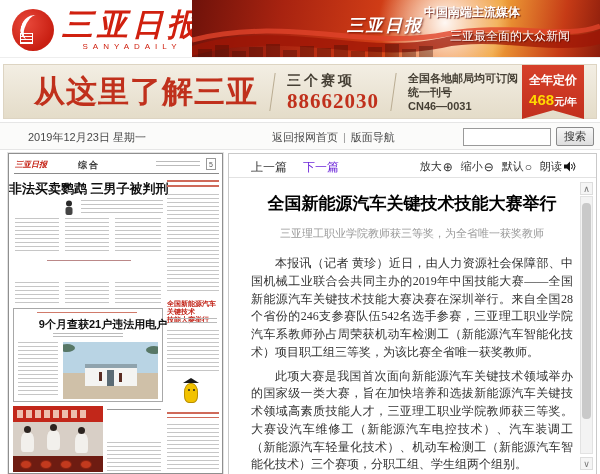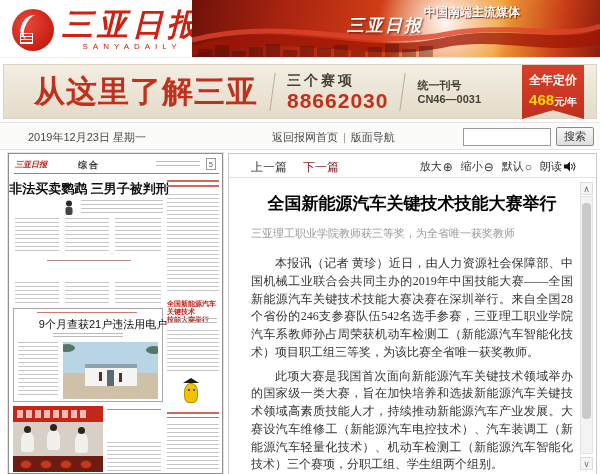--- a/index.html
+++ b/index.html
@@ -30,21 +30,21 @@
   .banner-line2 { position:absolute; left:258px; top:28px; color:#fff; font-size:12px; text-shadow:1px 1px 1px rgba(90,10,0,.8); white-space:nowrap; }
 
   
   .ad-banner { position:absolute; left:3px; top:64px; width:594px; height:55px;
     background:linear-gradient(#f3eee3, #e4dcc9); border:1px solid #ddd4c2;
     display:flex; align-items:center; }
   .ad-headline { margin-left:30px; font-size:31px; font-weight:bold; color:#c0301c; letter-spacing:1px; white-space:nowrap; }
   .ad-div { width:1px; height:38px; background:#b9ac92; margin:0 14px; transform:skewX(-8deg); }
   .ad-hotline { display:flex; flex-direction:column; align-items:flex-start; }
   .ad-hotline-label { font-size:14px; font-weight:bold; color:#45ureau3f34; color:#453f34; letter-spacing:3px; }
-  .ad-hotline-number { font-size:21px; font-weight:bold; color:#c0301c; letter-spacing:1px; line-height:22px; }
+  .ad-hotline-number { font-size:21px; font-weight:bold; color:#c0301c; letter-spacing:1px; line-height:22px;font-family:Liberation Serif, serif; }
   .ad-postal { display:flex; flex-direction:column; align-items:flex-start; }
   .ad-postal div { font-size:11px; font-weight:bold; color:#453f34; line-height:14px; white-space:nowrap; }
   .ad-ribbon { position:absolute; right:12px; top:0; width:62px; height:54px; background:linear-gradient(#d6402a,#c22f1c);
     clip-path:polygon(0 0,100% 0,100% 100%,50% 84%,0 100%); display:flex; flex-direction:column; align-items:center; padding-top:7px; }
   .ad-price-label { color:#fff; font-size:12px; font-weight:bold; white-space:nowrap; }
   .ad-price-row { margin-top:2px; white-space:nowrap; }
   .ad-price-value { color:#ffd800; font-size:15px; font-weight:bold; }
   .ad-price-unit { color:#fff; font-size:10px; font-weight:bold; }
 
   
@@ -59,35 +59,35 @@
     background:linear-gradient(#f7f7f7,#dedede); border:1px solid #8a8a8a; border-radius:2px; cursor:pointer; }
 
   
   .thumb-panel { position:absolute; left:8px; top:153px; width:215px; height:321px; background:#fff; border:1px solid #8f8f8f; box-shadow:0 0 0 1px #e3e3e3; overflow:hidden; cursor:pointer; }
   .tn { position:absolute; }
   .tn-logo { left:6px; top:5px; font-family:"Liberation Serif", serif; font-weight:bold; font-style:italic; font-size:8px; color:#c41f12; white-space:nowrap; }
   .tn-section { left:0; top:5px; width:160px; text-align:center; font-size:9px; font-weight:bold; color:#333; letter-spacing:2px; }
   .tn-meta { right:22px; top:7px; width:44px; height:7px; background:repeating-linear-gradient(to bottom,#bbb 0 1px,transparent 1px 4px); }
   .tn-pagebox { right:6px; top:4px; width:10px; height:12px; border:1px solid #999; font-size:7px; color:#555; text-align:center; line-height:12px; }
   .tn-rule { left:5px; top:19px; width:205px; height:1px; background:#8a8a8a; }
-  .tn-h1 { left:0; top:26px; width:160px; text-align:center; font-size:13px; font-weight:bold; color:#111; white-space:nowrap; }
+  .tn-h1 { left:0; top:26px; width:160px; text-align:left; font-size:13px; font-weight:bold; color:#111; white-space:nowrap; }
   .tn-mascot1 { left:54px; top:46px; }
   .tn-lede { left:72px; top:46px; width:82px; height:14px; background:repeating-linear-gradient(to bottom,#c4c4c4 0 1px,transparent 1px 4px); }
   .lines { background:repeating-linear-gradient(to bottom,#c6c6c6 0 1px,transparent 1px 4px); }
   .tn-colA1 { left:6px;  top:64px; width:44px; height:36px; }
   .tn-colA2 { left:56px; top:64px; width:44px; height:36px; }
   .tn-colA3 { left:106px;top:64px; width:46px; height:36px; }
   .tn-kicker2 { left:38px; top:106px; width:84px; height:4px; background:repeating-linear-gradient(to bottom,#b88 0 1px,transparent 1px 4px); }
   .tn-h2 { left:0; top:111px; width:160px; text-align:center; font-size:11px; font-weight:bold; color:#111; white-space:nowrap; }
   .tn-colB1 { left:6px;  top:128px; width:44px; height:22px; }
   .tn-colB2 { left:56px; top:128px; width:44px; height:22px; }
   .tn-colB3 { left:106px;top:128px; width:46px; height:22px; }
   .tn-box { left:4px; top:154px; width:150px; height:94px; border:1px solid #a8a8a8; background:#fff; }
   .tn-kicker3 { left:28px; top:158px; width:100px; height:3px; background:repeating-linear-gradient(to bottom,#d07a6a 0 1px,transparent 1px 3px); }
-  .tn-h3 { left:4px; top:163px; width:180px; text-align:center; font-size:11px; font-weight:normal; color:#101010; white-space:nowrap; }
+  .tn-h3 { left:4px; top:163px; width:180px; text-align:center; font-size:11px; font-weight:bold; color:#101010; white-space:nowrap; }
   .tn-meta3 { left:44px; top:179px; width:70px; height:4px; background:repeating-linear-gradient(to bottom,#bbb 0 1px,transparent 1px 3px); }
   .tn-col3 { left:9px; top:188px; width:40px; height:56px; }
   .tn-photo-house { left:54px; top:188px; width:95px; height:57px; background:linear-gradient(#b9d4e4 0 55%, #cfc0a8 55%); overflow:hidden; }
   .tn-house { position:absolute; left:22px; top:22px; width:52px; height:22px; background:#f4f4f2; border-top:4px solid #8fa3ad; }
   .tn-house-door { position:absolute; left:22px; top:6px; width:7px; height:16px; background:#5b6b74; }
   .tn-fig { position:absolute; width:3px; height:9px; background:#5a2c22; }
   .tn-palm { position:absolute; width:16px; height:8px; border-radius:50%; background:#3e5f46; opacity:.8; }
   .tn-photo-chili { left:4px; top:252px; width:90px; height:66px; background:#d8cfc6; overflow:hidden; }
   .tn-chili-banner { position:absolute; left:0; top:0; width:100%; height:16px; background:#c2271a; }
   .tn-chili-bannertext { position:absolute; left:4px; top:4px; width:70px; height:8px; background:repeating-linear-gradient(to right,#f5d9c8 0 6px,transparent 6px 9px); opacity:.85; }
@@ -108,35 +108,35 @@
   .tn-mascot2 .cap { position:absolute; left:2px; top:0; width:16px; height:5px; background:#1a1a1a; clip-path:polygon(50% 0,100% 100%,0 100%); }
   .tn-mascot2 .bodyy { position:absolute; left:3px; top:5px; width:14px; height:20px; border-radius:45% 45% 35% 35%; background:#f2c200; border:1px solid #b98f00; }
   .tn-mascot2 .eye { position:absolute; top:11px; width:2px; height:2px; border-radius:50%; background:#222; }
   .tn-r-redB { position:absolute; left:0; top:232px; width:52px; height:6px; background:repeating-linear-gradient(to bottom,#cf6a5a 0 2px,transparent 2px 5px); }
   .tn-r-lines4 { position:absolute; left:0; top:244px; width:52px; height:48px; }
 
   
   .article-panel { position:absolute; left:228px; top:153px; width:369px; height:321px; background:#fff; border:1px solid #c9c9c9; border-bottom:none; }
   .article-toolbar { position:absolute; left:0; top:0; width:100%; height:24px; border-bottom:1px solid #e2e2e2; background:#fff; }
   .tb-prev { position:absolute; left:22px; top:5px; font-size:12px; color:#333; text-decoration:none; cursor:pointer; }
-  .tb-next { position:absolute; left:74px; top:5px; font-size:12px; color:#7f1d1d; text-decoration:none; cursor:pointer; }
+  .tb-next { position:absolute; left:74px; top:5px; font-size:12px; color:#6d28d9; text-decoration:none; cursor:pointer; }
   .tb-controls { position:absolute; right:20px; top:5px; font-size:11px; color:#333; display:flex; align-items:center; gap:2px; }
   .tb-controls .ctl { display:flex; align-items:center; cursor:pointer; margin-left:6px; color:#333; text-decoration:none; }
   .tb-sym { font-size:12px; margin-left:1px; }
   .speaker-svg { margin-left:2px; }
 
   .article-scroll { position:absolute; right:3px; top:28px; width:13px; height:288px; }
   .scroll-arrow { position:absolute; left:0; width:13px; height:13px; font-size:9px; color:#777; text-align:center; line-height:13px; cursor:pointer; background:#f5f5f5; border:1px solid #ddd; }
   .scroll-up { top:0; } .scroll-down { bottom:0; }
   .scroll-track { position:absolute; left:0; top:14px; width:13px; height:258px; background:#f3f3f3; border:1px solid #e2e2e2; }
   .scroll-thumb { position:absolute; left:1px; top:6px; width:9px; height:216px; background:#c9c9c9; border-radius:4px; cursor:grab; }
 
   .article-content { position:absolute; left:22px; top:30px; width:322px; }
   .article-title { text-align:center; font-size:17px; font-weight:bold; color:#000; margin-top:8px; }
-  .article-subtitle { font-size:11px; color:#999; margin-top:11px; font-weight:normal; }
+  .article-subtitle { text-align:center; font-size:11px; color:#999; margin-top:11px; font-weight:normal; }
   .article-body { margin-top:14px; }
   .article-body p { font-family:Liberation Serif, serif; font-size:12px; color:#333; line-height:1.48; text-align:justify; text-indent:2em; margin-bottom:6px; }
 </style>
 </head>
 <body>
 
 <div class="page">
 
   <div class="site-header">
     <div class="logo">
@@ -165,32 +165,34 @@
           <div style="height:9px"></div>
           <div style="height:12px"></div>
         <div style="height:6px"></div>
           <div style="height:10px"></div>
           <div style="height:13px"></div>
         <div style="height:8px"></div>
           <div style="height:11px"></div>
       </div>
       <div class="banner-brand">三亚日报</div>
       <div class="banner-line1">中国南端主流媒体</div>
+      <div class="banner-line2">三亚最全面的大众新闻</div>
     </div>
   </div>
 
   <div class="ad-banner">
     <div class="ad-headline">从这里了解三亚</div>
     <div class="ad-div"></div>
     <div class="ad-hotline">
       <div class="ad-hotline-label">三个赛项</div>
       <div class="ad-hotline-number">88662030</div>
     </div>
     <div class="ad-div"></div>
     <div class="ad-postal">
+      <div>全国各地邮局均可订阅</div>
       <div>统一刊号</div>
       <div>CN46—0031</div>
     </div>
     <div class="ad-ribbon">
       <div class="ad-price-label">全年定价</div>
       <div class="ad-price-row">
         <span class="ad-price-value">468</span><span class="ad-price-unit">元/年</span>
       </div>
     </div>
   </div>
@@ -313,19 +315,19 @@
         <div class="scroll-thumb"></div>
       </div>
       <div class="scroll-arrow scroll-down">∨</div>
     </div>
 
     <div class="article-content">
       <h1 class="article-title">全国新能源汽车关键技术技能大赛举行</h1>
       <h2 class="article-subtitle">三亚理工职业学院教师获三等奖，为全省唯一获奖教师</h2>
       <div class="article-body">
         <p>本报讯（记者 黄珍）近日，由人力资源社会保障部、中国机械工业联合会共同主办的2019年中国技能大赛——全国新能源汽车关键技术技能大赛决赛在深圳举行。来自全国28个省份的246支参赛队伍542名选手参赛，三亚理工职业学院汽车系教师孙占周荣获机动车检测工（新能源汽车智能化技术）项目职工组三等奖，为该比赛全省唯一获奖教师。</p>
-        <p>此项大赛是我国首次面向新能源汽车关键技术领域举办的国家级一类大赛，旨在加快培养和选拔新能源汽车关键技术领域高素质技能人才，持续推动新能源汽车产业发展。大赛设汽车维修工（新能源汽车电控技术）、汽车装调工（新能源汽车轻量化技术）、机动车检测工（新能源汽车智能化技术）三个赛项，分职工组、学生组两个组别。</p>
+        <p>此项大赛是我国首次面向新能源汽车关键技术领域举办的国家级一类大赛，旨在加快培养和选拔新能源汽车关键技术领域高素质技能人才，三亚理工职业学院教师获三等奖。大赛设汽车维修工（新能源汽车电控技术）、汽车装调工（新能源汽车轻量化技术）、机动车检测工（新能源汽车智能化技术）三个赛项，分职工组、学生组两个组别。</p>
         <p>据了解，2019年6月，三亚理工职业学院汽车检测与维修、智能新能源汽车专业入选教育部职业技术教育中心首批1+X证书制度试点院校，并授予该校海南省1+X证书制度试点工作唯一省级办公室。</p>
       </div>
     </div>
   </div>
 
 </div>
 
 </body></html>

